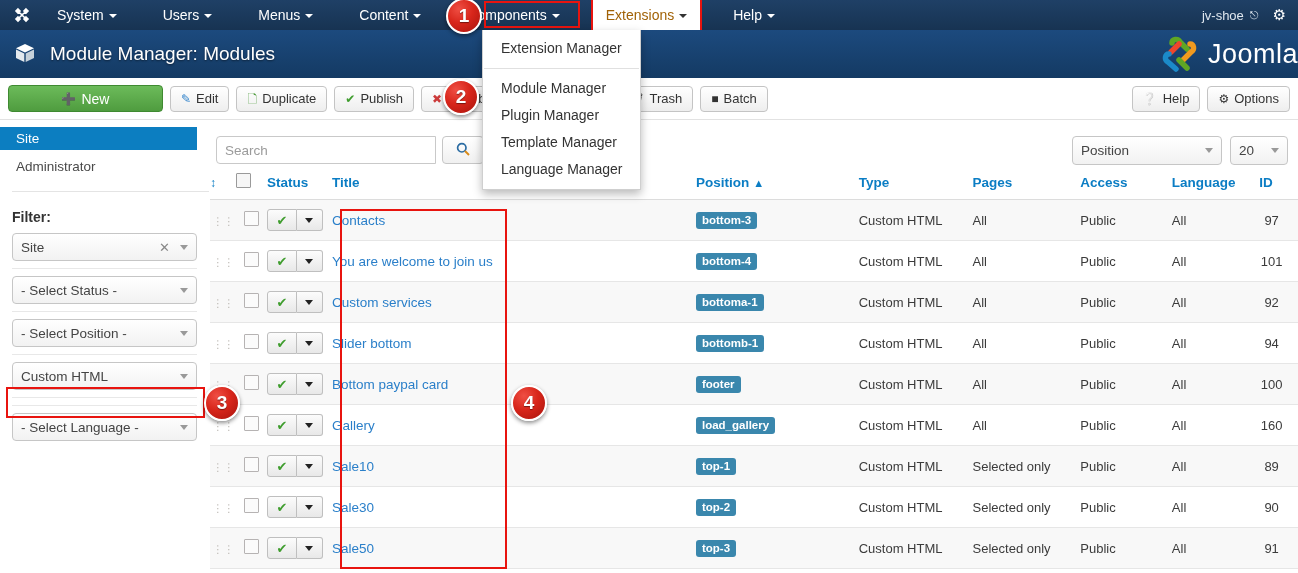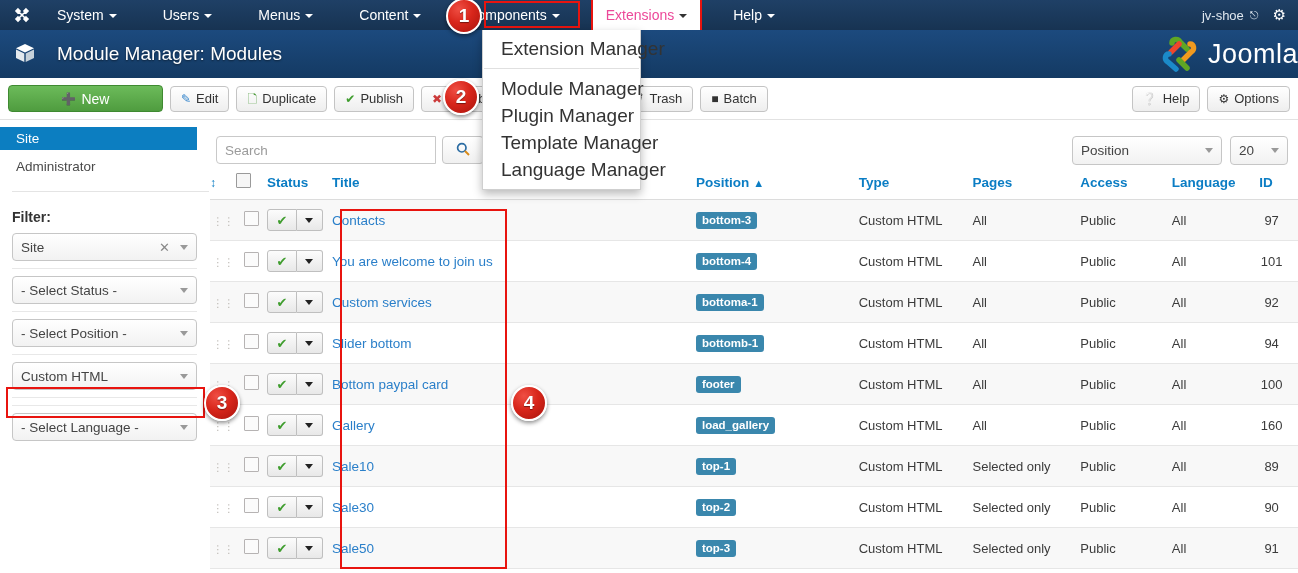--- a/index.html
+++ b/index.html
@@ -28,21 +28,21 @@
     padding: 0 13px; height: 30px; line-height: 30px;
     color: #fff; font-size: 14px; white-space: nowrap; cursor: pointer;
   }
   .menu-item .caret {
     display: inline-block; width: 0; height: 0; margin-left: 5px;
     vertical-align: middle;
     border-left: 4px solid transparent; border-right: 4px solid transparent;
     border-top: 4px solid #fff;
   }
   .menu-item.active {
-    background: #fff; color: #ec4899;
+    background: #fff; color: #a16207;
     outline: 2px solid #e8140f;
   }
   .menu-item.active .caret { border-top-color: #333; }
   .topbar-right {
     margin-left: auto; display: flex; align-items: center;
     padding-right: 8px; font-size: 13px; color: #dfe7ef;
   }
   .topbar-right .user { margin-right: 6px; }
   .topbar-right .ext-icon { margin-right: 14px; font-size: 11px; }
   .topbar-right .gear { font-size: 15px; color: #fff; padding-right: 4px;}
@@ -50,35 +50,35 @@
   
   .dropdown {
     position: absolute; left: 482px; top: 30px; width: 159px;
     background: #fff;
     border: 1px solid #cfcfcf; border-top: none;
     box-shadow: 0 4px 9px rgba(0,0,0,.28);
     z-index: 60;
     padding: 5px 0 6px 0;
   }
   .dd-item {
-    padding: 5px 10px 5px 18px; font-size: 19px; color: #333;
+    padding: 5px 10px 5px 18px; font-size: 14px; color: #333;
     white-space: nowrap; cursor: pointer; line-height: 17px;
   }
   .dd-sep { height: 1px; background: #e0e0e0; margin: 6px 1px; }
 
   
   .pageheader {
     position: absolute; left: 0; top: 30px; width: 1298px; height: 48px;
     background: linear-gradient(#1c4a7e, #143a63);
     display: flex; align-items: center;
     overflow: hidden;
   }
   .pageheader .box-icon { margin-left: 14px; margin-right: 12px; }
   .pageheader h1 {
-    margin: 9px; font-size: 19px; color: #fff; font-weight: normal;
+    margin: 2px; font-size: 19px; color: #fff; font-weight: normal;
     text-shadow: 0 1px 2px rgba(0,0,0,.5);
   }
   .joomla-logo {
     margin-left: auto; display: flex; align-items: center; padding-right: 0;
   }
   .joomla-logo .wordmark {
     font-size: 27px; color: #fff; letter-spacing: .5px; margin-left: 5px;
   }
 
   

